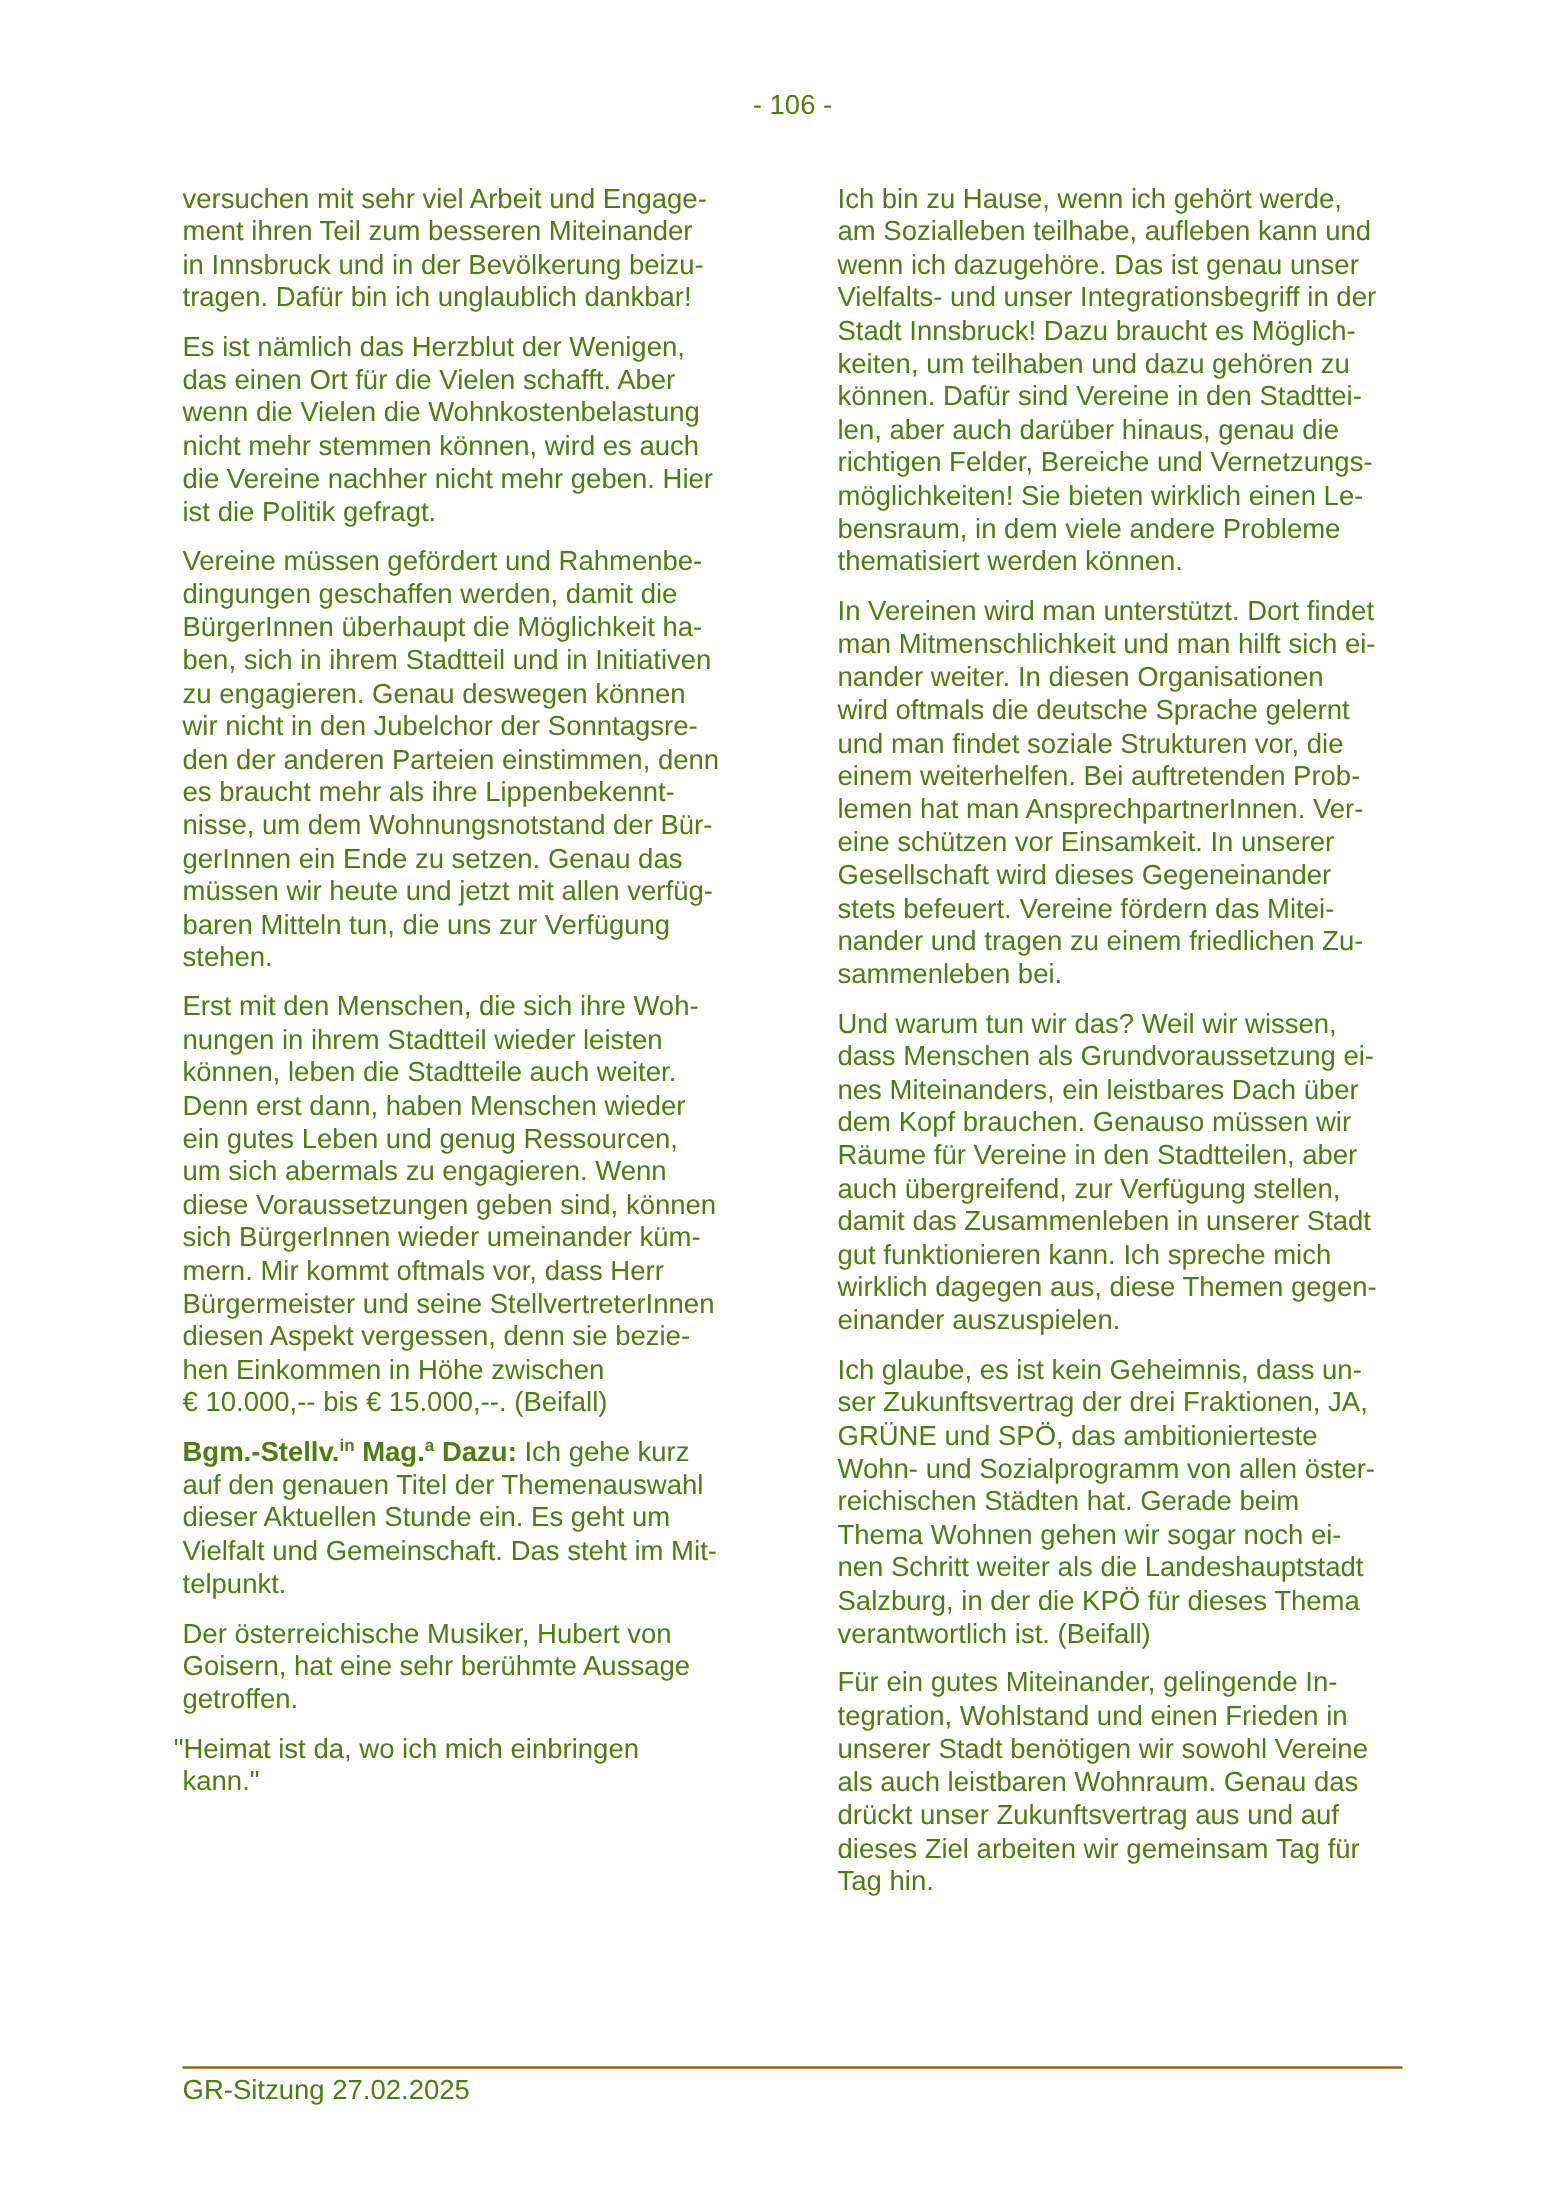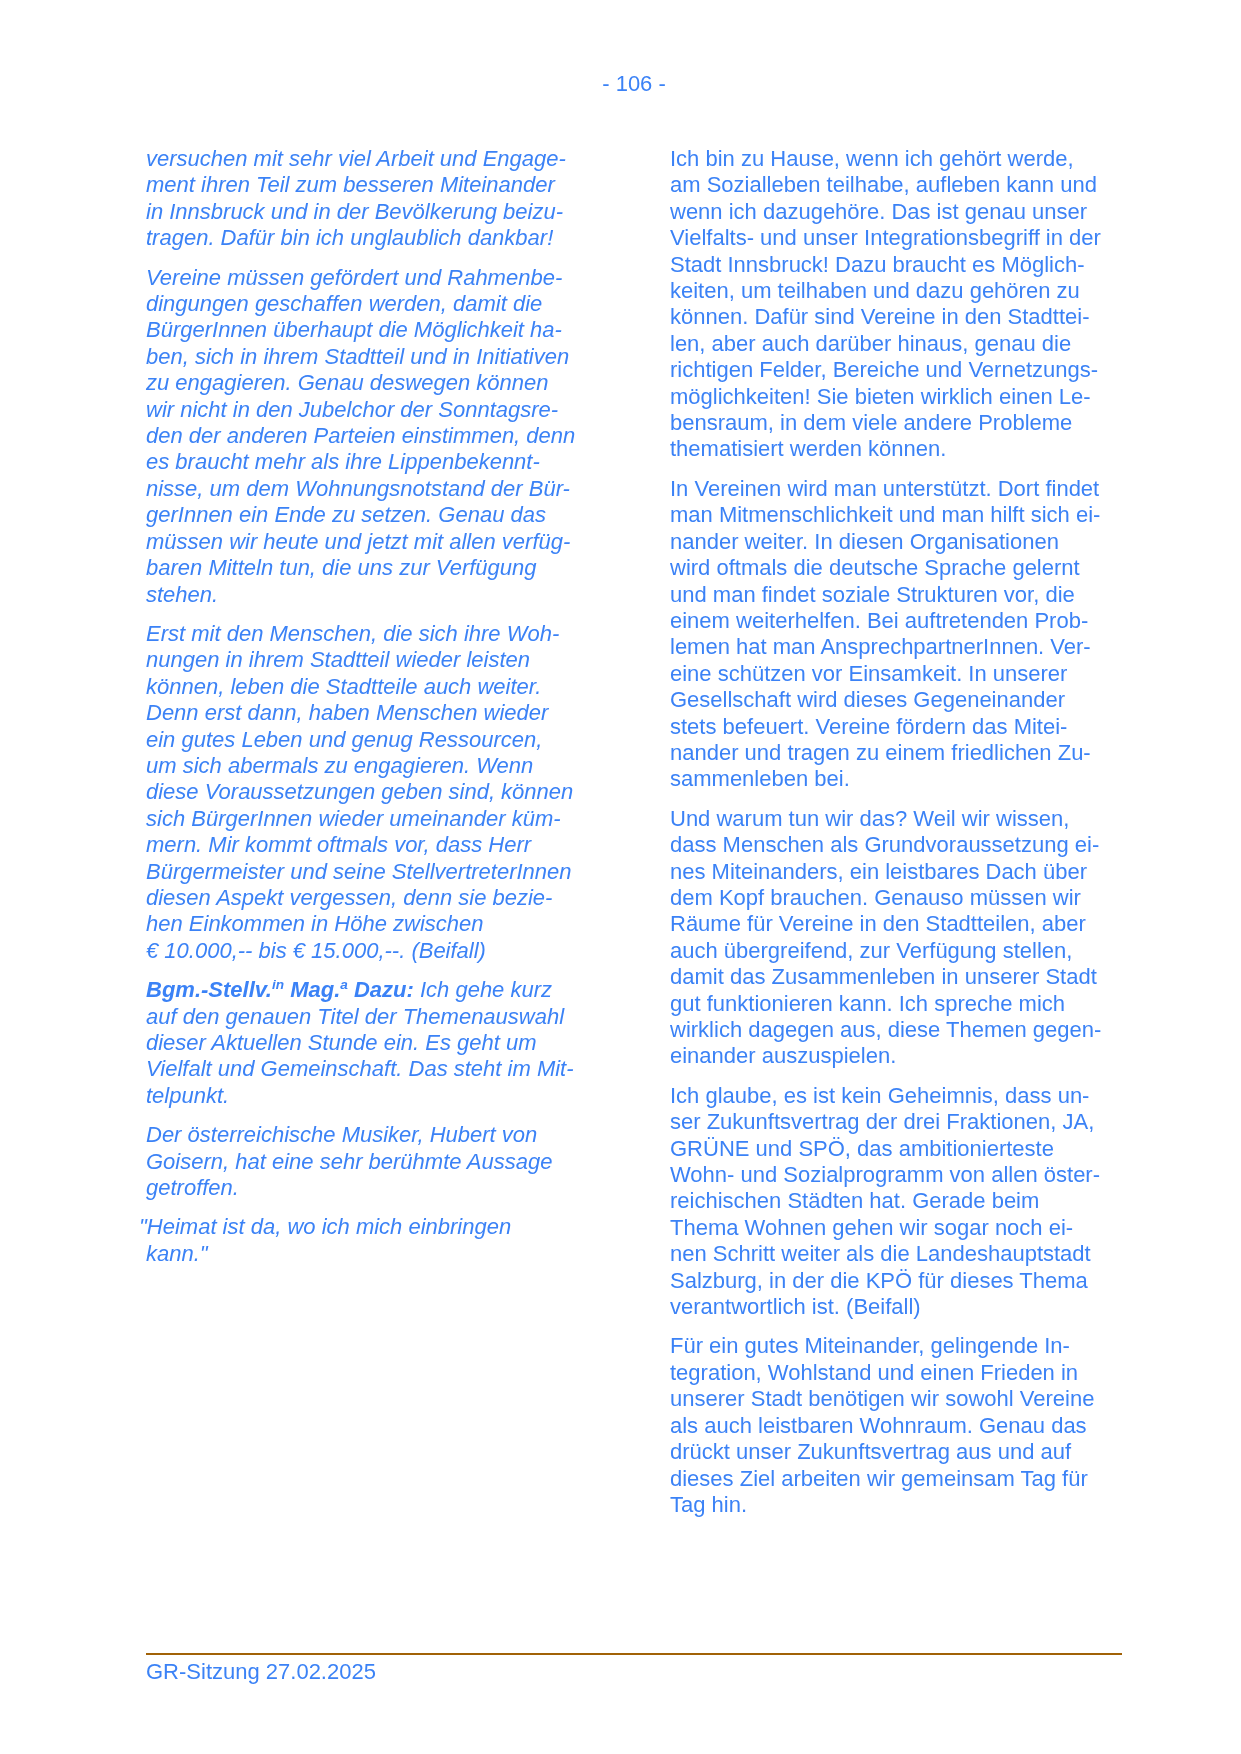--- a/index.html
+++ b/index.html
@@ -2,40 +2,40 @@
 <html lang="de"><head>
 <meta charset="utf-8">
 <style>
   html, body { margin: 0; padding: 0; background: #ffffff; }
   .page {
     position: relative;
     width: 1241px;
     height: 1754px;
     background: #ffffff;
     font-family: "Liberation Sans", "DejaVu Sans", sans-serif;
-    color: #3b82f6;
+    color: #4d7c0f;
     overflow: hidden;
   }
   .page-number {
     position: absolute;
     top: 71px;
     left: 146px;
     width: 976px;
     text-align: center;
     font-size: 22px;
     line-height: 26.4px;
   }
   .col {
     position: absolute;
     top: 146px;
     width: 505px;
     font-size: 22px;
     line-height: 26.4px;
   }
-  .col-left  { left: 146px; font-style: italic; }
+  .col-left  { left: 146px; }
   .col-right { left: 670px; }
   .para {
     margin: 0 0 13px 0;
     white-space: pre-line;
   }
   .quote-hang { text-indent: -7px; }
   .speaker-bold { font-weight: bold; }
   .speaker-bold sup {
     font-size: 0.62em;
     vertical-align: super;
@@ -57,20 +57,26 @@
 
 <div class="page">
 
   <div class="page-number">- 106 -</div>
 
   <div class="col col-left">
     <p class="para">versuchen mit sehr viel Arbeit und Engage-
 ment ihren Teil zum besseren Miteinander
 in Innsbruck und in der Bevölkerung beizu-
 tragen. Dafür bin ich unglaublich dankbar!</p>
+    <p class="para">Es ist nämlich das Herzblut der Wenigen,
+das einen Ort für die Vielen schafft. Aber
+wenn die Vielen die Wohnkostenbelastung
+nicht mehr stemmen können, wird es auch
+die Vereine nachher nicht mehr geben. Hier
+ist die Politik gefragt.</p>
     <p class="para">Vereine müssen gefördert und Rahmenbe-
 dingungen geschaffen werden, damit die
 BürgerInnen überhaupt die Möglichkeit ha-
 ben, sich in ihrem Stadtteil und in Initiativen
 zu engagieren. Genau deswegen können
 wir nicht in den Jubelchor der Sonntagsre-
 den der anderen Parteien einstimmen, denn
 es braucht mehr als ihre Lippenbekennt-
 nisse, um dem Wohnungsnotstand der Bür-
 gerInnen ein Ende zu setzen. Genau das

